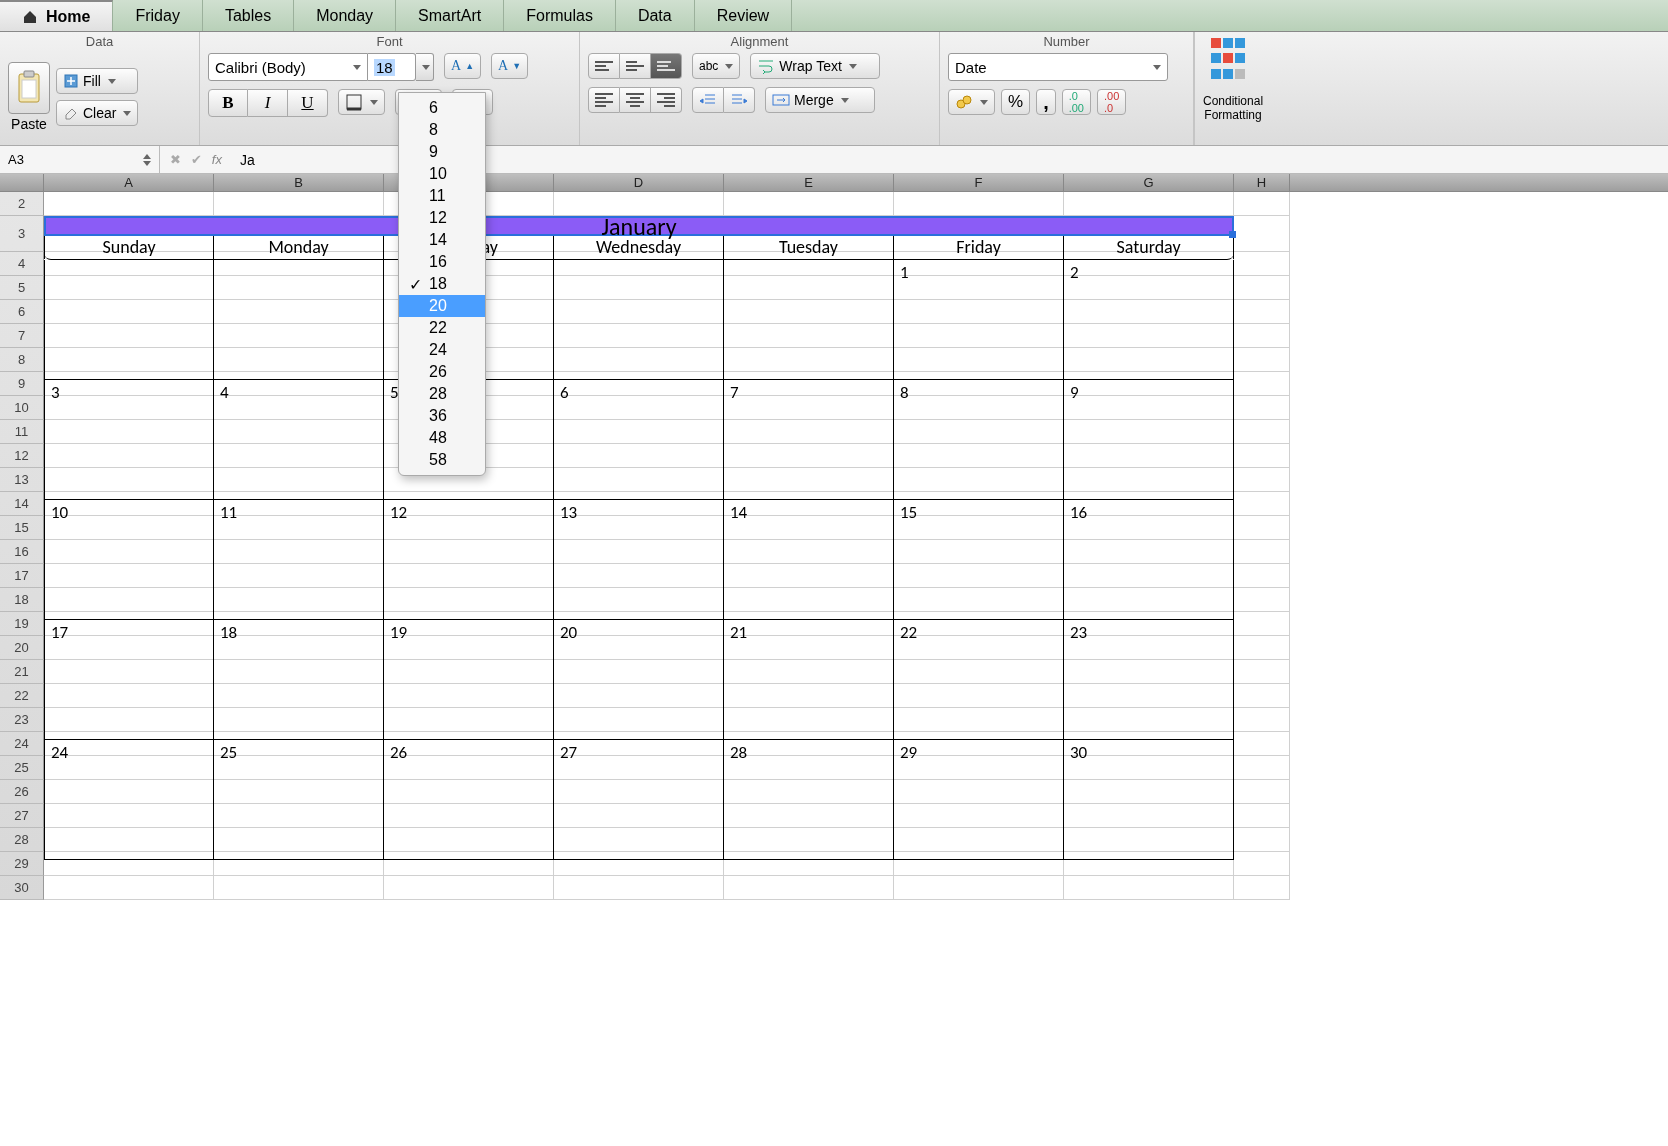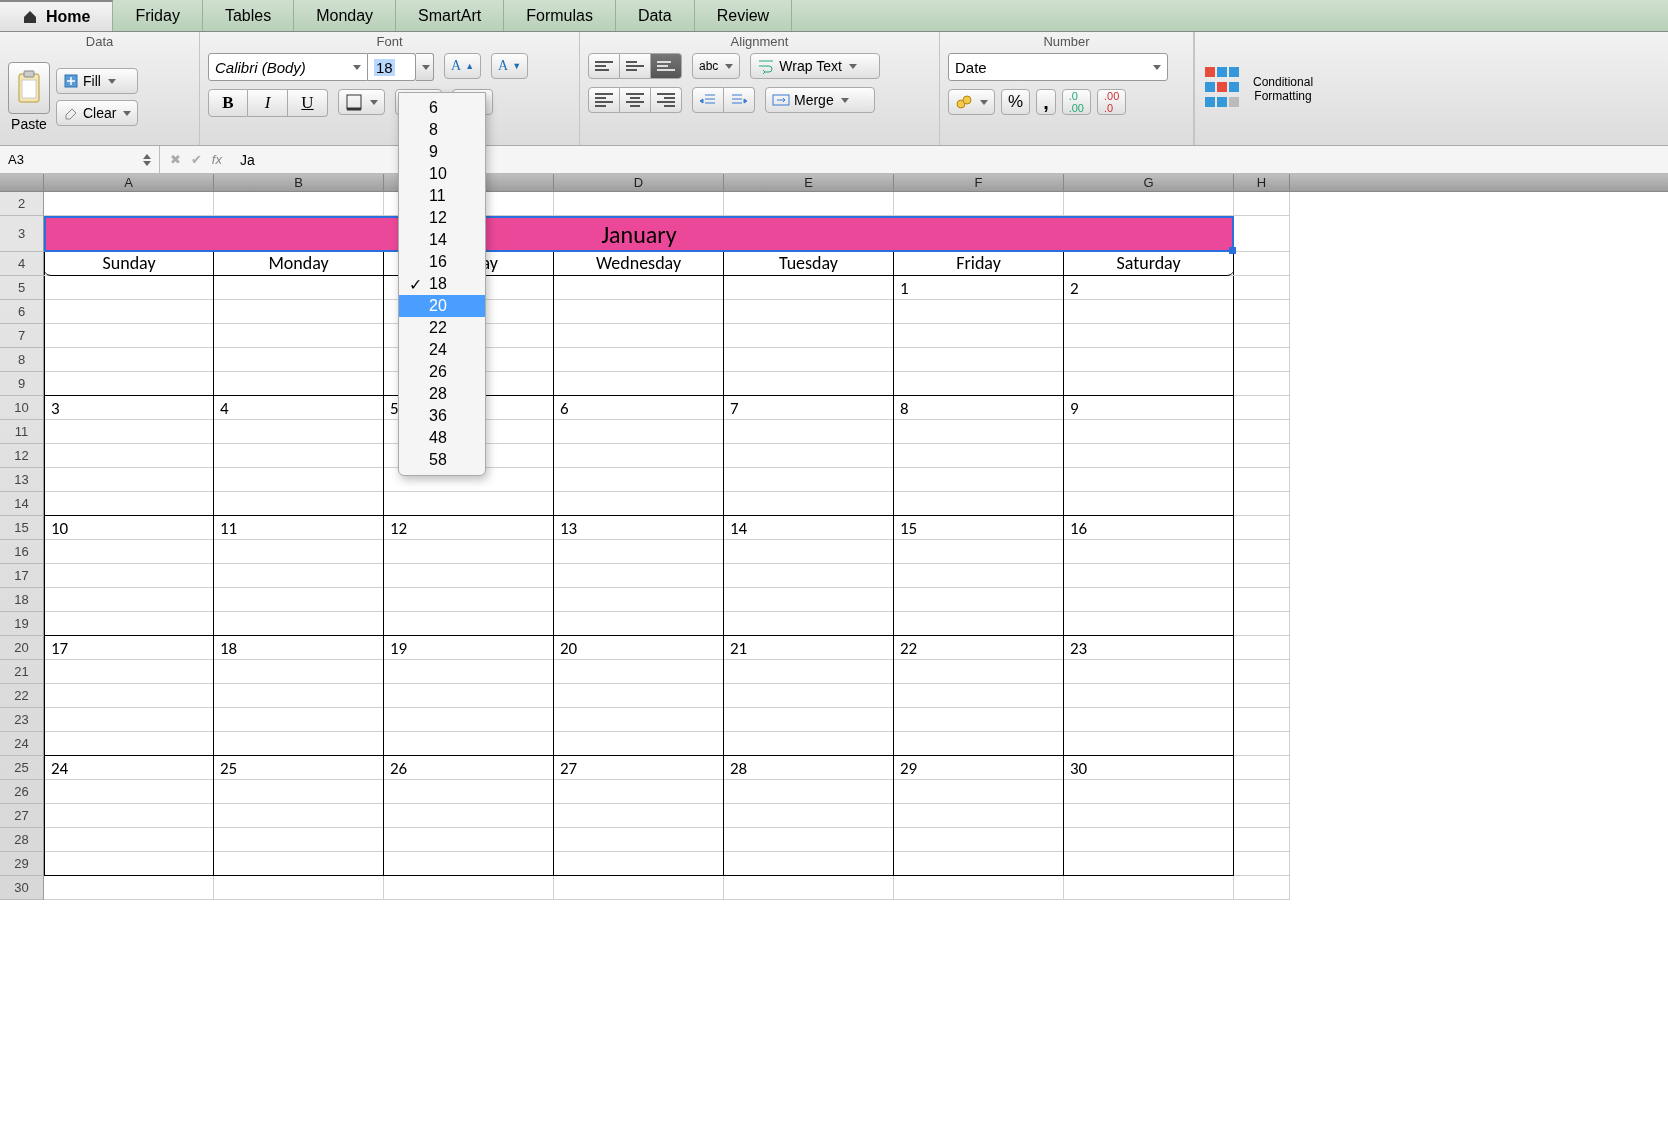--- a/index.html
+++ b/index.html
@@ -19,40 +19,40 @@
 
 
 .btn { background: linear-gradient(#fdfdfd,#e0e0e0); border: 1px solid #aaa; border-radius: 4px; padding: 3px 6px; display: inline-flex; align-items: center; cursor: pointer; font-size: 14px; gap: 4px; height: 26px; }
 .btn.dark { background: linear-gradient(#777,#555); }
 .dropdown-caret { width: 0; height: 0; border-left: 4px solid transparent; border-right: 4px solid transparent; border-top: 5px solid #666; display:inline-block; margin-left:3px; }
 
 .paste-col { display:flex; flex-direction:column; align-items:center; gap:2px; }
 .paste-icon { width:42px; height:52px; background:linear-gradient(#fefefe,#dcdcdc); border:1px solid #999; border-radius:4px; display:flex; align-items:center; justify-content:center; }
 .stack { display:flex; flex-direction:column; gap:6px; }
 
-.font-name { width:160px; height:28px; border:1px solid #999; background:#fff; padding:3px 6px; font-size:15px; display:flex; align-items:center; justify-content:space-between; border-radius:3px 0 0 3px;font-style:italic; }
+.font-name { width:160px; height:28px; border:1px solid #999; background:#fff; padding:3px 6px; font-size:15px; display:flex; align-items:center; justify-content:space-between; border-radius:3px 0 0 3px; }
 .font-size { width:48px; height:28px; border:1px solid #999; border-left:none; background:#fff; padding:3px 6px; font-size:15px; display:flex; align-items:center; border-radius:0 3px 3px 0; }
 .font-size-caret { width:18px; height:28px; border:1px solid #999; border-left:none; background:linear-gradient(#fefefe,#dcdcdc); display:flex; align-items:center; justify-content:center; border-radius:0 3px 3px 0; }
 .combo-row { display:flex; }
 
 .bius-row { display:flex; gap:0; }
 .bius { width:40px; height:28px; border:1px solid #aaa; background:linear-gradient(#fdfdfd,#e0e0e0); display:flex; align-items:center; justify-content:center; font-size:17px; font-family:"Times New Roman",serif; }
 .bius:first-child { border-radius:4px 0 0 4px; }
 .bius:last-child { border-radius:0 4px 4px 0; }
 .bius + .bius { border-left:none; }
 
 .align-grid { display:flex; gap:0; }
 .align-grid .btn { border-radius:0; }
 .align-grid .btn:first-child { border-radius:4px 0 0 4px; }
 .align-grid .btn:last-child { border-radius:0 4px 4px 0; }
 .align-grid .btn + .btn { border-left:none; }
 
 .num-format { width:220px; height:28px; border:1px solid #999; background:#fff; padding:3px 6px; font-size:15px; display:flex; align-items:center; justify-content:space-between; border-radius:3px; }
 
-.cond-fmt { display:flex; flex-direction:row; align-items:center; gap:2px; border-left:1px solid #c5c5c5; padding:4px 8px; }
+.cond-fmt { display:flex; flex-direction:column; align-items:center; gap:10px; border-left:1px solid #c5c5c5; padding:4px 8px; }
 .cond-icon { width:48px; height:48px; display:flex; flex-wrap:wrap; gap:2px; padding:2px; }
 .cond-icon span { width:10px; height:10px; }
 
 
 .formula-bar { display:flex; align-items:center; height:28px; border-bottom:1px solid #bbb; background:#f5f5f5; }
 .name-box { width:160px; border-right:1px solid #bbb; display:flex; align-items:center; padding:0 8px; justify-content:space-between; height:100%; }
 .name-box-spin { display:flex; flex-direction:column; }
 .name-box-spin div { width:0;height:0;border-left:4px solid transparent;border-right:4px solid transparent; }
 .name-box-spin .up { border-bottom:5px solid #666; margin-bottom:2px; }
 .name-box-spin .dn { border-top:5px solid #666; }
@@ -66,21 +66,21 @@
 .col-h { border-right:1px solid #888; text-align:center; font-size:13px; color:#222; display:flex; align-items:center; justify-content:center; }
 .rows { display:flex; }
 .row-headers { width:44px; background:linear-gradient(#e6e6e6,#d8d8d8); }
 .row-h { height:24px; border-bottom:1px solid #bbb; border-right:1px solid #999; text-align:center; font-size:13px; color:#444; display:flex; align-items:center; justify-content:center; }
 .grid { position:relative; flex:1; }
 .grid-row { display:flex; height:24px; }
 .cell { border-right:1px solid #d0d0d0; border-bottom:1px solid #d0d0d0; }
 
 
 .calendar { position:absolute; left:0; top:24px; width:1190px; }
-.cal-title-row { height:36px; border:2px solid #2a6fdb; display:flex; align-items:center; justify-content:center; font-family:Calibri,Arial,sans-serif; font-size:24px; position:relative; background:#ec4899; }
+.cal-title-row { height:20px; border:2px solid #2a6fdb; display:flex; align-items:center; justify-content:center; font-family:Calibri,Arial,sans-serif; font-size:24px; position:relative; background:#8b5cf6; }
 .cal-handle { position:absolute; right:-4px; bottom:-4px; width:7px; height:7px; background:#2a6fdb; }
 .cal-head-row { display:flex; height:24px; border-bottom:1px solid #000;border-radius:7px; }
 .cal-head { width:170px; text-align:center; font-family:Calibri,Arial,sans-serif; font-size:18px; border-right:1px solid #000; }
 .cal-head:first-child { border-left:1px solid #000; }
 .cal-week { display:flex; height:120px; }
 .cal-day { width:170px; border-right:1px solid #000; border-bottom:1px solid #000; padding:2px 6px; font-family:Calibri,Arial,sans-serif; font-size:17px; }
 .cal-day:first-child { border-left:1px solid #000; }
 
 
 .size-popup { position:absolute; left:398px; top:92px; width:88px; background:#f5f5f5; border:1px solid #aaa; border-radius:0 0 6px 6px; box-shadow:2px 4px 10px rgba(0,0,0,.25); z-index:100; padding:4px 0; }

